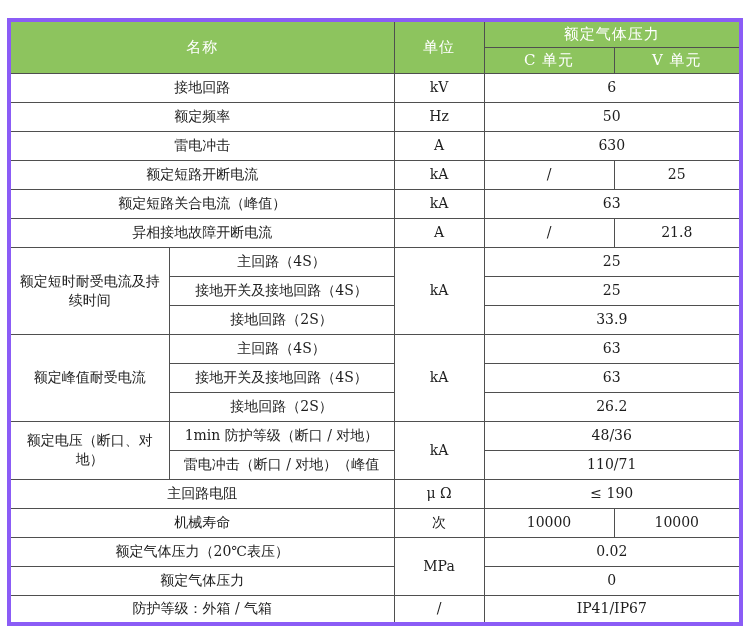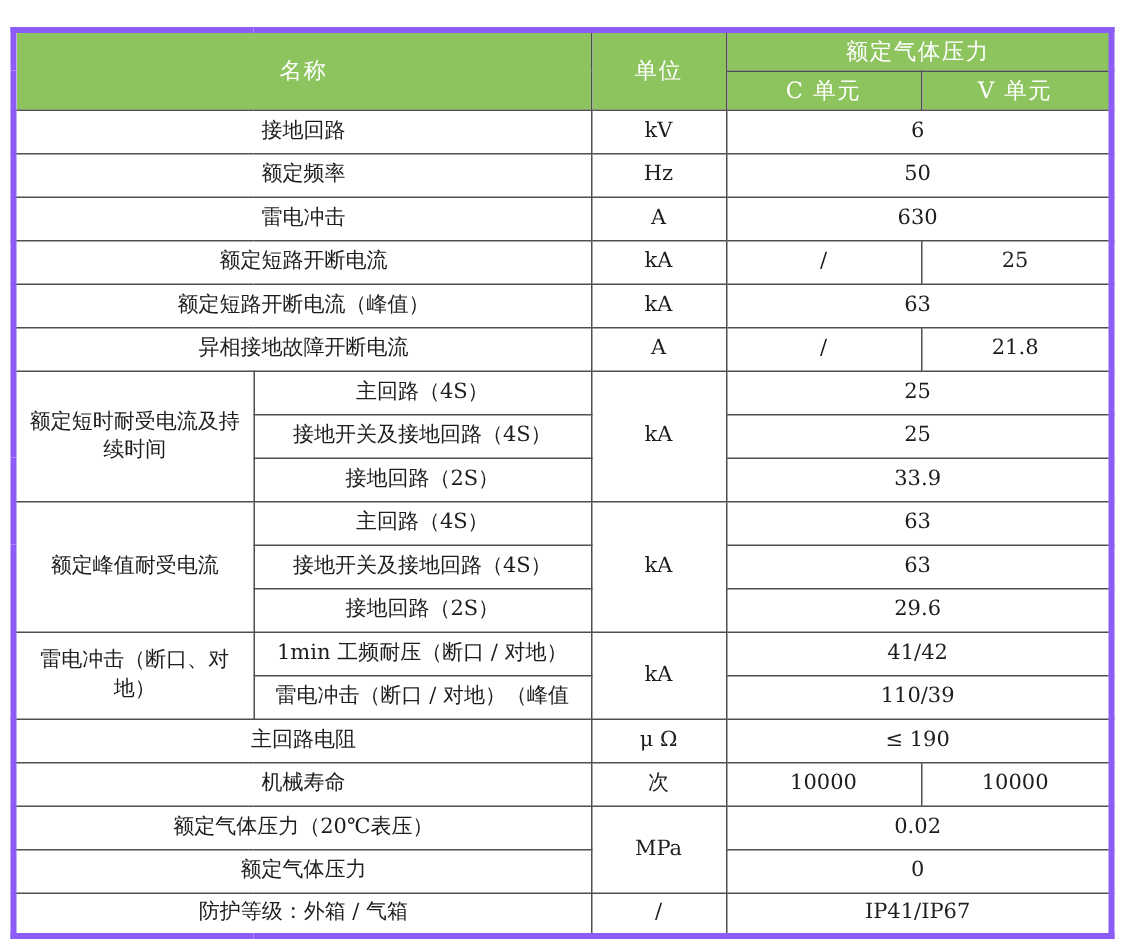--- a/index.html
+++ b/index.html
@@ -81,21 +81,21 @@
     </tr>
 
     <tr>
       <td colspan="2">额定短路开断电流</td>
       <td>kA</td>
       <td>/</td>
       <td>25</td>
     </tr>
 
     <tr>
-      <td colspan="2">额定短路开断电流（峰值）</td>
+      <td colspan="2">额定短路关合电流（峰值）</td>
       <td>kA</td>
       <td colspan="2">63</td>
     </tr>
 
     <tr>
       <td colspan="2">异相接地故障开断电流</td>
       <td>A</td>
       <td>/</td>
       <td>21.8</td>
     </tr>
@@ -120,32 +120,32 @@
       <td>主回路（4S）</td>
       <td rowspan="3">kA</td>
       <td colspan="2">63</td>
     </tr>
     <tr>
       <td>接地开关及接地回路（4S）</td>
       <td colspan="2">63</td>
     </tr>
     <tr>
       <td>接地回路（2S）</td>
-      <td colspan="2">29.6</td>
+      <td colspan="2">26.2</td>
     </tr>
 
     <tr>
-      <td rowspan="2">雷电冲击（断口、对地）</td>
-      <td>1min 工频耐压（断口 / 对地）</td>
+      <td rowspan="2">额定电压（断口、对地）</td>
+      <td>1min 防护等级（断口 / 对地）</td>
       <td rowspan="2">kA</td>
-      <td colspan="2">41/42</td>
+      <td colspan="2">48/36</td>
     </tr>
     <tr>
       <td>雷电冲击（断口 / 对地）（峰值</td>
-      <td colspan="2">110/39</td>
+      <td colspan="2">110/71</td>
     </tr>
 
     <tr>
       <td colspan="2">主回路电阻</td>
       <td>μ Ω</td>
       <td colspan="2">≤ 190</td>
     </tr>
 
     <tr>
       <td colspan="2">机械寿命</td>

